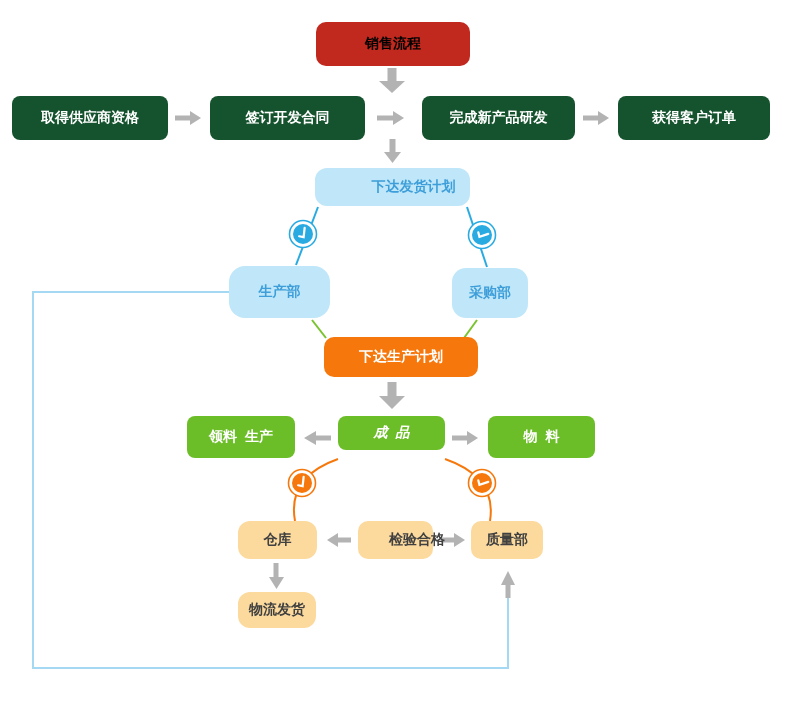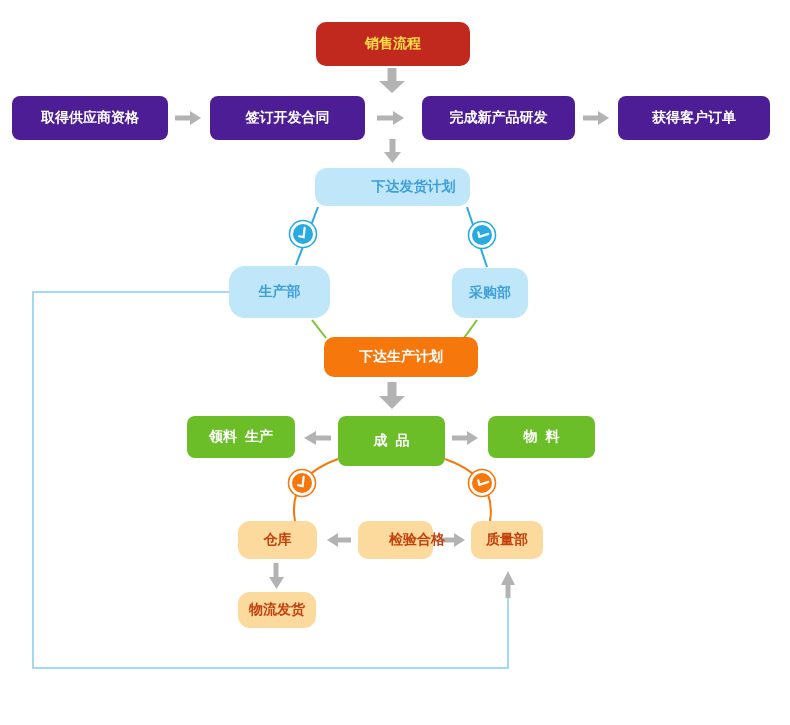--- a/index.html
+++ b/index.html
@@ -1,38 +1,38 @@
 <!DOCTYPE html>
 <html><head>
 <meta charset="utf-8">
 <style>
   html,body{margin:0;padding:0;background:#ffffff;}
   body{font-family:"Liberation Sans","DejaVu Sans",sans-serif;}
   .canvas{position:relative;width:790px;height:725px;background:#fff;overflow:hidden;}
   .wires{position:absolute;left:0;top:0;z-index:1;}
   .node{position:absolute;z-index:2;display:flex;align-items:center;justify-content:center;
         font-weight:bold;font-size:14px;box-sizing:border-box;white-space:pre;}
-  .red   {background:#c1281e;color:#fde047;border-radius:10px;}
-  .blue  {background:#4c1d95;color:#ffffff;border-radius:8px;}
+  .red   {background:#c1281e;color:#000000;border-radius:10px;}
+  .blue  {background:#14532d;color:#ffffff;border-radius:8px;}
   .lblue {background:#bfe7f9;color:#3e9ed9;}
   .orange{background:#f6780c;color:#ffffff;border-radius:10px;}
   .green {background:#6cbe28;color:#ffffff;border-radius:8px;}
-  .peach {background:#fcda9e;color:#c2410c;}
+  .peach {background:#fcda9e;color:#404040;}
   
   .n-sales   {left:316px;top:22px;width:154px;height:44px;}
   .n-supplier{left:12px; top:96px;width:156px;height:44px;}
   .n-contract{left:210px;top:96px;width:155px;height:44px;}
   .n-rd      {left:422px;top:96px;width:153px;height:44px;}
   .n-order   {left:618px;top:96px;width:152px;height:44px;}
   .n-shipplan{left:315px;top:168px;width:155px;height:38px;border-radius:12px;padding-left:42px;}
   .n-proddept{left:229px;top:266px;width:101px;height:52px;border-radius:16px;}
   .n-purchase{left:452px;top:268px;width:76px;height:50px;border-radius:14px;}
   .n-prodplan{left:315px;top:337px;width:154px;height:40px;margin-left:9px;}
   .n-matprod {left:187px;top:416px;width:108px;height:42px;}
-  .n-finished{left:338px;top:416px;width:107px;height:50px;}
+  .n-finished{left:338px;top:416px;width:107px;height:34px;font-style:italic;}
   .n-material{left:488px;top:416px;width:107px;height:42px;}
   .n-warehouse{left:238px;top:521px;width:79px;height:38px;border-radius:12px;}
   .n-inspect {left:358px;top:521px;width:75px;height:38px;border-radius:10px;padding-left:43px;}
   .n-quality {left:471px;top:521px;width:72px;height:38px;border-radius:10px;}
   .n-logistics{left:238px;top:592px;width:78px;height:36px;border-radius:12px;}
   .clock{position:absolute;width:30px;height:30px;z-index:3;}
   .c-blue-left  {left:288px;top:219px;}
   .c-blue-right {left:467px;top:220px;}
   .c-orange-left{left:287px;top:468px;}
   .c-orange-right{left:467px;top:468px;}

